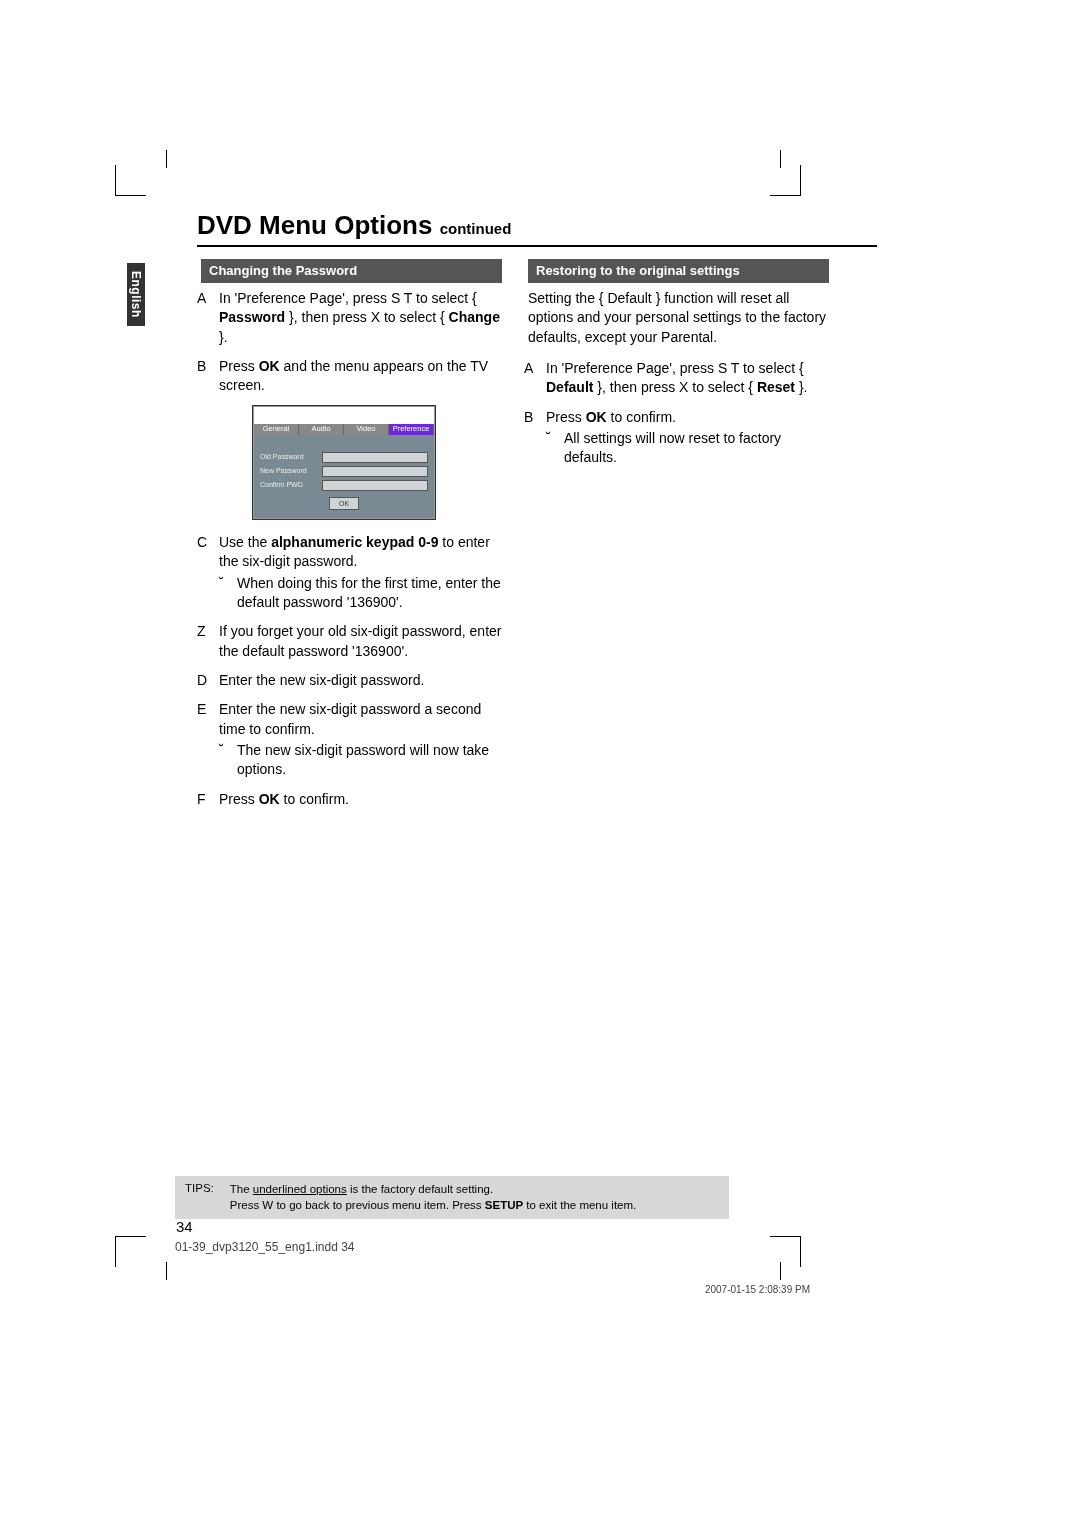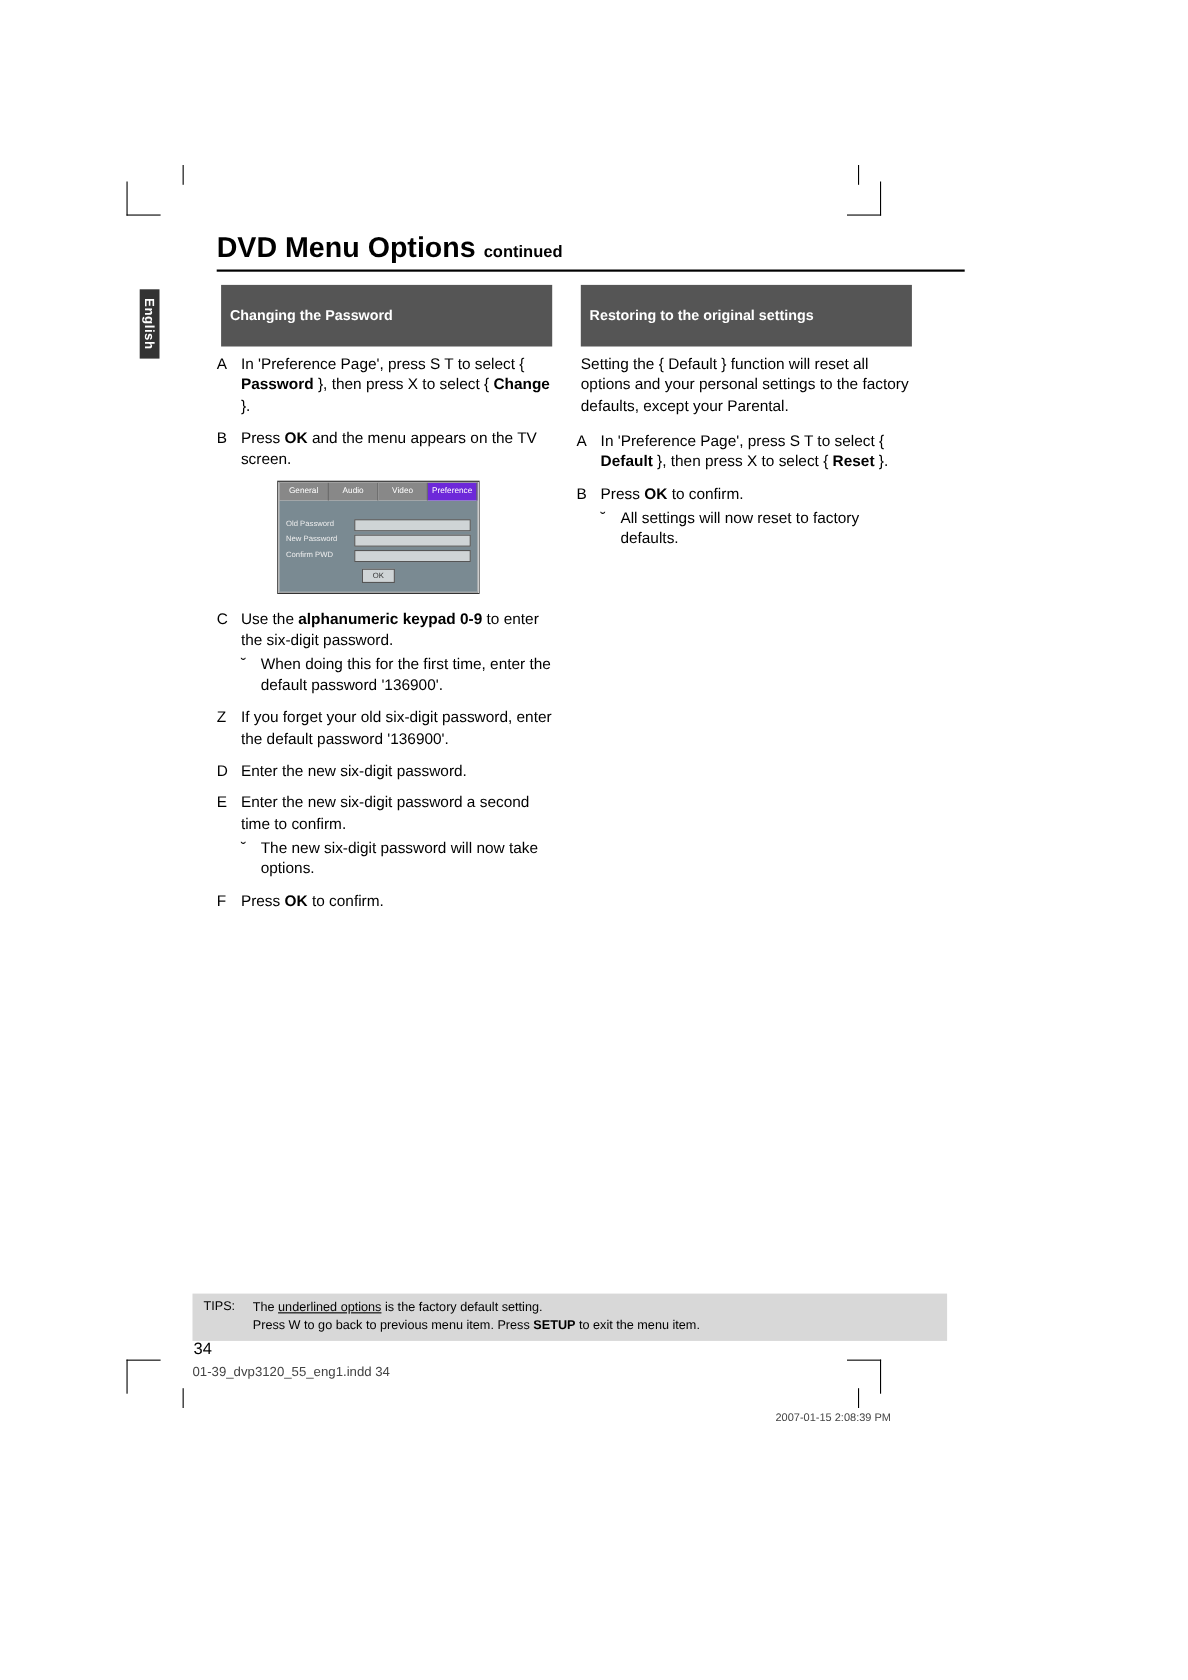--- a/index.html
+++ b/index.html
@@ -49,53 +49,53 @@
     gap: 22px;
     margin-left: 42px;
   }
   .col { width: 305px; font-size: 14px; line-height: 1.38; }
 
   .section-bar {
     background: #555;
     color: #fff;
     font-weight: 700;
     font-size: 13px;
-    padding: 19px 8px;
+    padding: 3px 8px;
     margin-bottom: 6px;
     margin-left: 4px;
   }
   .para { margin: 0 0 12px 4px; }
   .step { display: flex; margin: 0 0 10px 0; }
   .step .label { width: 22px; flex: none; font-family: "Arial", sans-serif; }
   .step .body { flex: 1; }
   .sub-bullet { display:flex; margin-top:2px; }
   .sub-bullet .dot { width:18px; flex:none; text-align:left; }
 
   
   .osd {
     margin: 2px 0 14px 56px;
     width: 180px;
     border: 1px solid #999;
     box-shadow: 0 0 0 1px #333;
     font-size: 7.5px;
   }
-  .osd-tabs { display:flex; height:16px; }
+  .osd-tabs { display:flex; height:28px;align-items:flex-end; }
   .osd-tab { flex:1; display:flex; align-items:center; justify-content:center; background:#888; color:#fff; border-right:1px solid #666; }
   .osd-tab.active { background:#6d28d9; }
   .osd-body { background:#7a8a92; padding:14px 6px 6px 6px; color:#eee; }
   .osd-row { display:flex; align-items:center; margin:3px 0; }
   .osd-row .lbl { width:62px; font-size:7px; }
   .osd-row .fld { flex:1; height:9px; background:#cfd4d6; border:1px solid #555; }
   .osd-ok { margin: 6px auto 2px; width: 28px; text-align:center; background:#cfd4d6; color:#333; border:1px solid #555; font-size:7px; padding:1px 0; }
 
   .tips {
     position: absolute;
     left: 175px;
     top: 1176px;
-    width: 686px;
+    width: 554px;
     background: #d8d8d8;
     font-size: 11.5px;
     padding: 6px 10px;
     box-sizing: border-box;
     display: flex;
     gap: 16px;
   }
   .tips .tlbl { font-weight: normal; white-space:nowrap; }
   .tips .tbody { line-height: 1.35; }
   .underlined { text-decoration: underline; }

